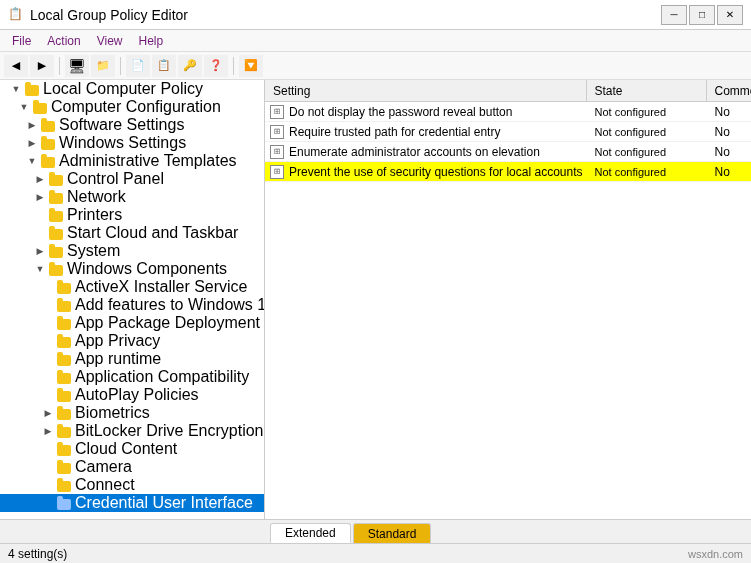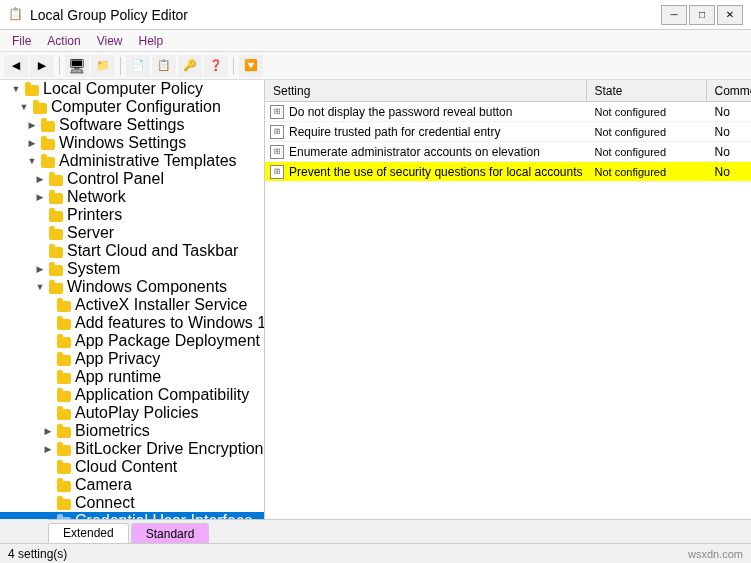--- a/index.html
+++ b/index.html
@@ -261,29 +261,29 @@
     .status-text { flex: 1; }
     .status-right { color: #888; font-size: 11px; }
 
     
     .tabs-bar {
       height: 24px;
       background: #f0f0f0;
       border-top: 1px solid #ccc;
       display: flex;
       align-items: flex-end;
-      margin-left: 48px;
+      padding-left: 270px;
     }
     .tab {
       padding: 2px 14px;
       font-size: 12px;
       cursor: pointer;
       border: 1px solid #ccc;
       border-bottom: none;
-      background: #f0abfc;
+      background: #eab308;
       margin-right: 2px;
       border-radius: 3px 3px 0 0;
       height: 20px;
       display: flex;
       align-items: center;
     }
     .tab.active {
       background: #fff;
       border-bottom: 1px solid #fff;
       font-weight: normal;
@@ -420,28 +420,20 @@
 
     <div class="tree-item indent4">
       <span class="tree-expander" style="visibility:hidden">▶</span>
       <span class="tree-folder-icon">
         <span class="folder-tab"></span>
         <span class="folder-yellow"></span>
       </span>
       <span class="tree-label">Printers</span>
     </div>
 
-    <div class="tree-item indent4">
-      <span class="tree-expander" style="visibility:hidden">▶</span>
-      <span class="tree-folder-icon">
-        <span class="folder-tab"></span>
-        <span class="folder-yellow"></span>
-      </span>
-      <span class="tree-label">Server</span>
-    </div>
 
     <div class="tree-item indent4">
       <span class="tree-expander" style="visibility:hidden">▶</span>
       <span class="tree-folder-icon">
         <span class="folder-tab"></span>
         <span class="folder-yellow"></span>
       </span>
       <span class="tree-label">Start Cloud and Taskbar</span>
     </div>
 

